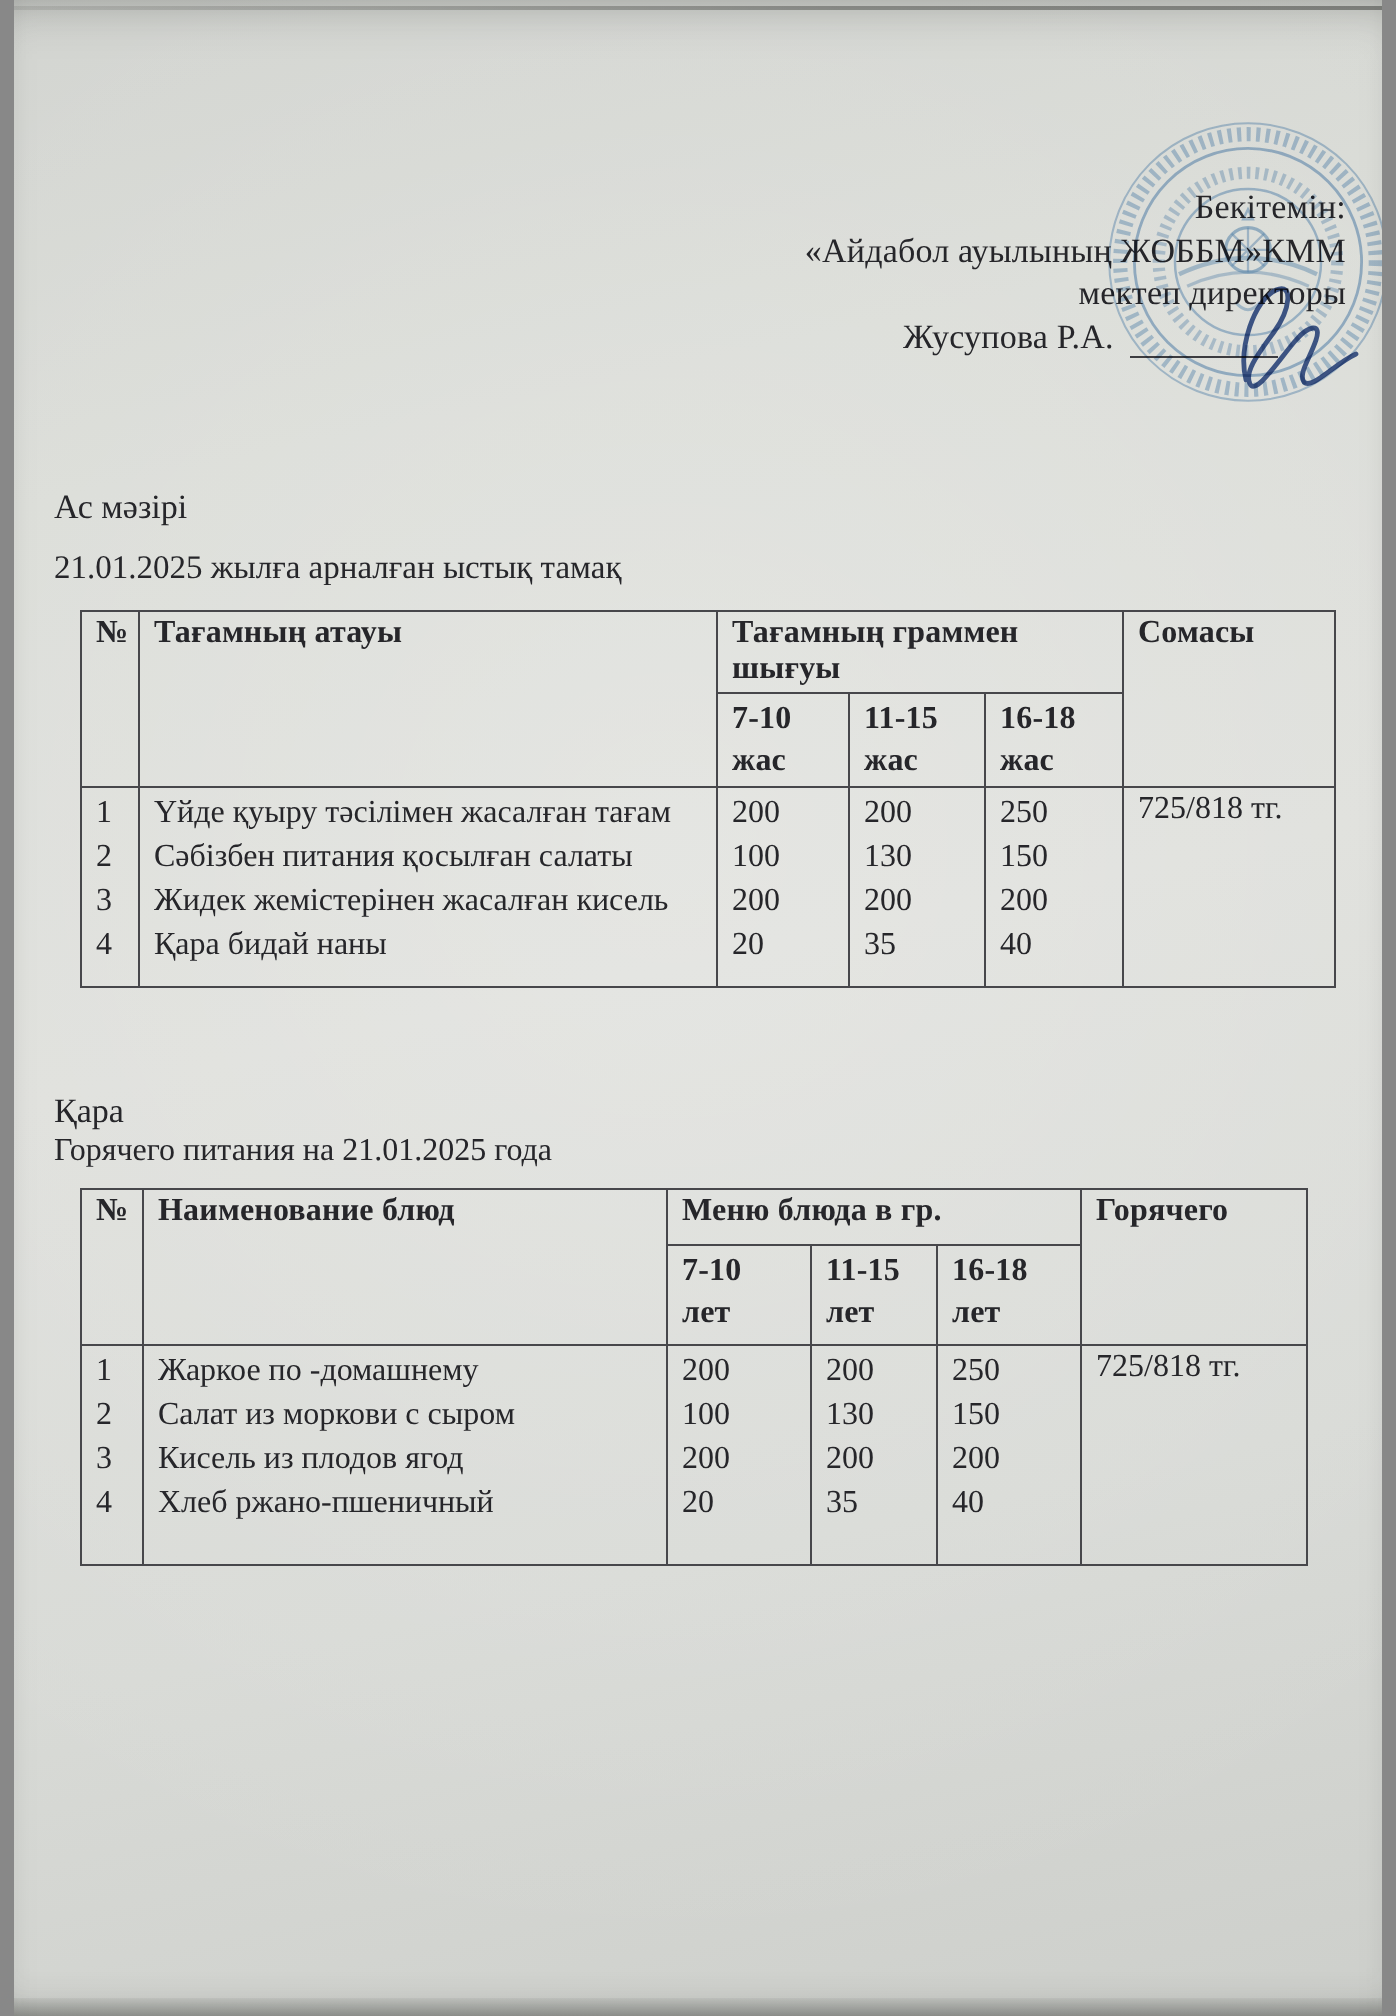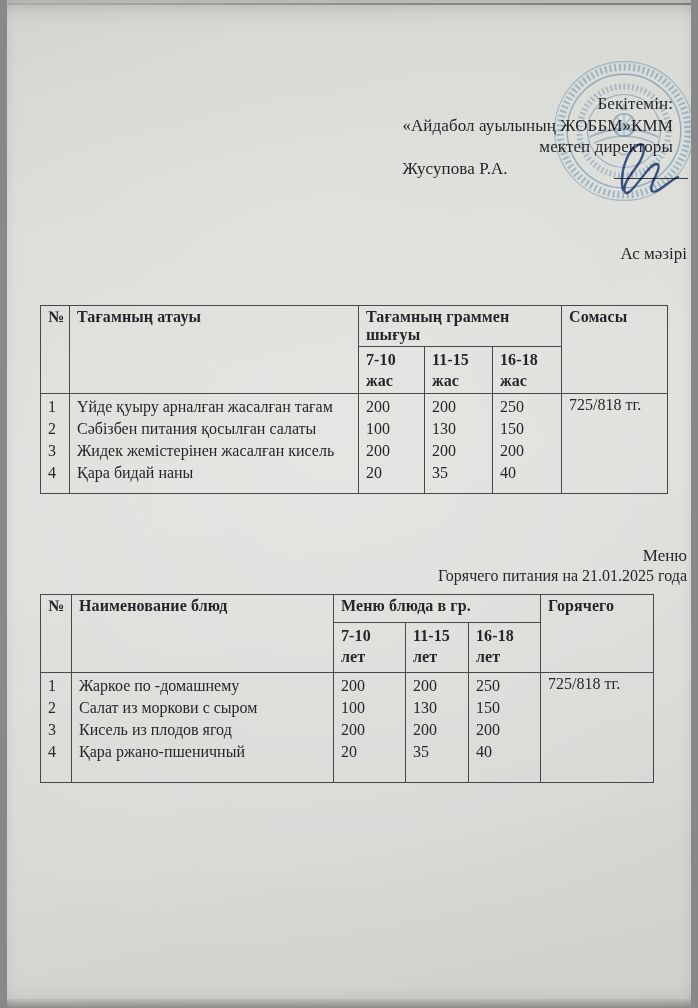--- a/index.html
+++ b/index.html
@@ -19,33 +19,33 @@
     box-shadow:inset 0 18px 28px -22px rgba(60,62,58,.55), inset 0 -16px 22px -18px rgba(60,62,58,.45);
   }
   .top-edge{position:absolute;top:3px;left:0;width:100%;height:2px;
     background:linear-gradient(to right,rgba(110,112,108,.18),rgba(82,84,80,.5) 60%,rgba(70,72,68,.55));}
   .bottom-edge{position:absolute;bottom:0;left:0;width:100%;height:9px;
     background:linear-gradient(to bottom,rgba(140,142,138,.15),rgba(118,120,116,.55));}
 
   
   .approval{position:absolute;top:93px;right:18px;z-index:1;
     text-align:right;font-size:17px;line-height:21.5px;letter-spacing:.1px;}
-  .approval .l4{display:flex;justify-content:space-between;align-items:flex-end;gap:8px;}
+  .approval .l4{display:flex;justify-content:center;align-items:flex-end;gap:8px;}
   .sig-line{display:inline-block;width:74px;height:15px;margin-right:-15px;
     border-bottom:1.7px solid #3c3c40;}
 
   
   .stamp{position:absolute;left:546px;top:60px;z-index:2;pointer-events:none;
     mix-blend-mode:multiply;opacity:.9;}
   
   .signature{position:absolute;right:4px;top:138px;z-index:3;pointer-events:none;
     mix-blend-mode:multiply;}
 
   
-  .sec-title{position:absolute;left:20px;width:660px;text-align:right;font-size:17px;}
+  .sec-title{position:absolute;left:20px;width:660px;text-align:left;font-size:17px;}
   .t-kk1{top:244px;}
   .t-kk2{top:274px;font-size:16.5px;}
   .t-ru1{top:546px;}
   .t-ru2{top:567px;font-size:16px;}
 
   
   table.menu{position:absolute;border-collapse:collapse;table-layout:fixed;
     font-size:16px;background:transparent;}
   table.menu td,table.menu th{
     border:1.6px solid #47474b;
@@ -95,20 +95,21 @@
       <path d="M64,90 Q70,97 76,90" stroke-width="1.5" opacity="0.48"></path>
       <path d="M70,44 l2.4,5 -4.8,0 z" stroke-width="1.2" opacity="0.55"></path>
     </g>
   </svg>
 
   <svg class="signature" width="92" height="66" viewBox="0 0 92 66">
     <path d="M28,52 C24,36 32,12 43,7 C52,3 50,17 42,28 C34,39 27,48 30,54 C33,60 45,41 53,32 C59,25 66,23 63,32 C60,41 54,49 57,53 C61,57 72,44 83,39" stroke="#35518f" stroke-width="2.4" fill="none" stroke-linecap="round" opacity="0.92"></path>
   </svg>
 
   <div class="sec-title t-kk1">Ас мәзірі</div>
+  <div class="sec-title t-kk2">21.01.2025 жылға арналған ыстық тамақ</div>
 
   <table class="menu t1">
     <colgroup>
       <col style="width:29px">
         <col style="width:289px">
         <col style="width:66px">
       <col style="width:68px">
         <col style="width:69px">
         <col style="width:106px">
     </colgroup>
@@ -134,21 +135,21 @@
       </th>
     </tr>
     <tr class="body">
       <td>
         <div class="line">1</div>
         <div class="line">2</div>
         <div class="line">3</div>
         <div class="line">4</div>
       </td>
       <td>
-        <div class="line">Үйде қуыру арналған жасалған тағам</div>
+        <div class="line">Үйде қуыру тәсілімен жасалған тағам</div>
         <div class="line">Сәбізбен питания қосылған салаты</div>
         <div class="line">Жидек жемістерінен жасалған кисель</div>
         <div class="line">Қара бидай наны</div>
       </td>
       <td>
         <div class="line">200</div>
         <div class="line">100</div>
         <div class="line">200</div>
         <div class="line">20</div>
       </td>
@@ -162,21 +163,21 @@
         <div class="line">250</div>
         <div class="line">150</div>
         <div class="line">200</div>
         <div class="line">40</div>
       </td>
       <td class="total-mid">725/818 тг.</td>
     </tr>
   </tbody>
     </table>
 
-  <div class="sec-title t-ru1">Меню</div>
+  <div class="sec-title t-ru1">Қара</div>
   <div class="sec-title t-ru2">Горячего питания на 21.01.2025 года</div>
 
   <table class="menu t2">
     <colgroup>
       <col style="width:31px">
         <col style="width:262px">
         <col style="width:72px">
       <col style="width:63px">
         <col style="width:72px">
         <col style="width:113px">
@@ -206,21 +207,21 @@
       <td>
         <div class="line">1</div>
         <div class="line">2</div>
         <div class="line">3</div>
         <div class="line">4</div>
       </td>
       <td>
         <div class="line">Жаркое по -домашнему</div>
         <div class="line">Салат из моркови с сыром</div>
         <div class="line">Кисель из плодов ягод</div>
-        <div class="line">Қара ржано-пшеничный</div>
+        <div class="line">Хлеб ржано-пшеничный</div>
       </td>
       <td>
         <div class="line">200</div>
         <div class="line">100</div>
         <div class="line">200</div>
         <div class="line">20</div>
       </td>
       <td>
         <div class="line">200</div>
         <div class="line">130</div>

